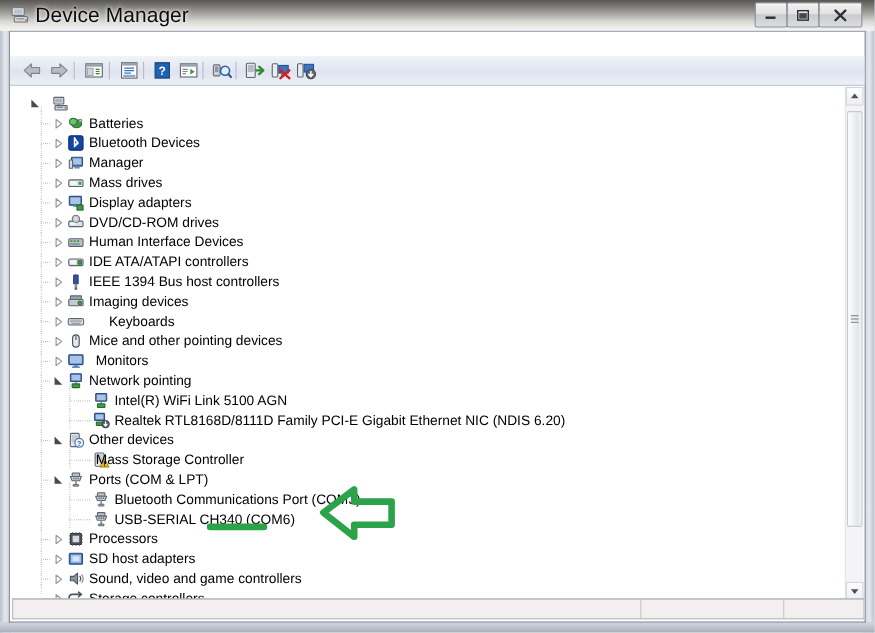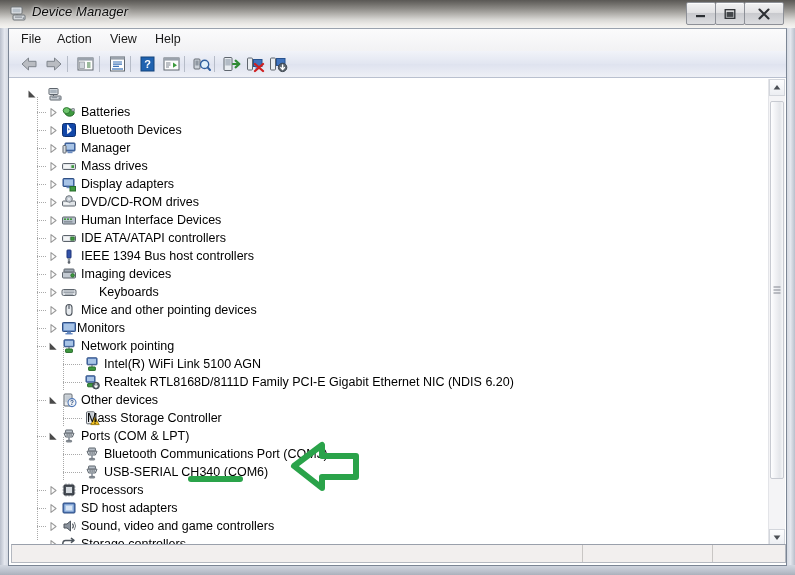--- a/index.html
+++ b/index.html
@@ -41,25 +41,24 @@
        #5a5855 0%, #706e6a 14%, #8c8a86 30%,
        #b6b4b0 52%, #d8d7d4 70%, #eceae7 86%, #f5f4f2 100%);
     overflow: hidden;
   }
   #title-icon {
     position: absolute; left: 9px; top: 5px;
     width: 18px; height: 18px;
   }
   #title-text {
     position: absolute; left: 32px; top: 4px;
-    font-size: 13px; color: #0b0b0b;
+    font-size: 19px; color: #0b0b0b;
     letter-spacing: .1px;
     text-shadow: 0 0 3px rgba(255,255,255,.9), 0 0 6px rgba(255,255,255,.7);
     white-space: nowrap;
-    font-style: italic;
   }
 
   
   .winbtn {
     position: absolute; top: 2px; height: 21px;
     border: 1px solid #8d9097;
     border-radius: 2px;
     background: linear-gradient(to bottom,
        #f2f2f3 0%, #e2e2e4 45%, #c9cace 50%, #dcdde0 100%);
     box-shadow: inset 0 1px 0 rgba(255,255,255,.85);
@@ -246,26 +245,20 @@
     </div>
     <div class="winbtn" id="btn-close">
       <svg width="13" height="12">
         <path d="M2 1.6 L11 10.4 M11 1.6 L2 10.4" stroke="#2c2f33" stroke-width="2.1" stroke-linecap="round"></path>
       </svg>
     </div>
   </div>
 
   <div id="client">
 
-    <div id="menubar">
-      <div class="menu-item" style="left:8px">File</div>
-      <div class="menu-item" style="left:44px">Action</div>
-      <div class="menu-item" style="left:97px">View</div>
-      <div class="menu-item" style="left:142px">Help</div>
-    </div>
 
     <div id="toolbar">
 
       <div class="tb-btn" style="left:10px">
         <svg width="21" height="20" viewBox="0 0 21 20">
           <path d="M9.5 4 L3 10 L9.5 16 L9.5 12.7 L17 12.7 L17 7.3 L9.5 7.3 Z" fill="#b9bcc2" stroke="#7e848c" stroke-width="1" stroke-linejoin="round"></path>
         </svg>
       </div>
 
       <div class="tb-btn" style="left:34px">
@@ -519,21 +512,21 @@
           <svg class="twisty" style="left:38px" viewBox="0 0 9 9">
             <path d="M2 0.6 L7 4.5 L2 8.4 Z" fill="none" stroke="#9a9a9a" stroke-width="1.1" stroke-linejoin="round"></path>
           </svg>
           <div class="stub" style="left:26px;top:9px;width:9px"></div>
           <svg class="ico" style="left:50px" viewBox="0 0 16 16">
             <rect x="1.5" y="2.5" width="13" height="9" rx=".8" fill="#4e77b8" stroke="#2f4f83" stroke-width="1"></rect>
             <rect x="2.6" y="3.6" width="10.8" height="6.8" fill="#a8c4e6"></rect>
             <rect x="6" y="11.6" width="4" height="2" fill="#6d8ec2"></rect>
             <rect x="4.4" y="13.2" width="7.2" height="1.2" fill="#4e77b8"></rect>
           </svg>
-          <span class="lbl" style="left:66px">Monitors</span>
+          <span class="lbl" style="left:76px">Monitors</span>
         </div>
         <div class="node" style="top:258px">
           <svg class="twisty" style="left:38px" viewBox="0 0 9 9">
             <path d="M0.6 0.8 L7.6 7.8 L0.6 7.8 Z" fill="#4a4a4a"></path>
           </svg>
           <div class="stub" style="left:26px;top:9px;width:9px"></div>
           <svg class="ico" style="left:50px" viewBox="0 0 16 16">
             <rect x="3" y="1.8" width="10" height="7" rx=".7" fill="#4e77b8" stroke="#2f4f83" stroke-width="1"></rect>
             <rect x="4" y="2.8" width="8" height="5" fill="#a8c4e6"></rect>
             <path d="M8 8.8 L8 11" stroke="#5d646c" stroke-width="1"></path>

